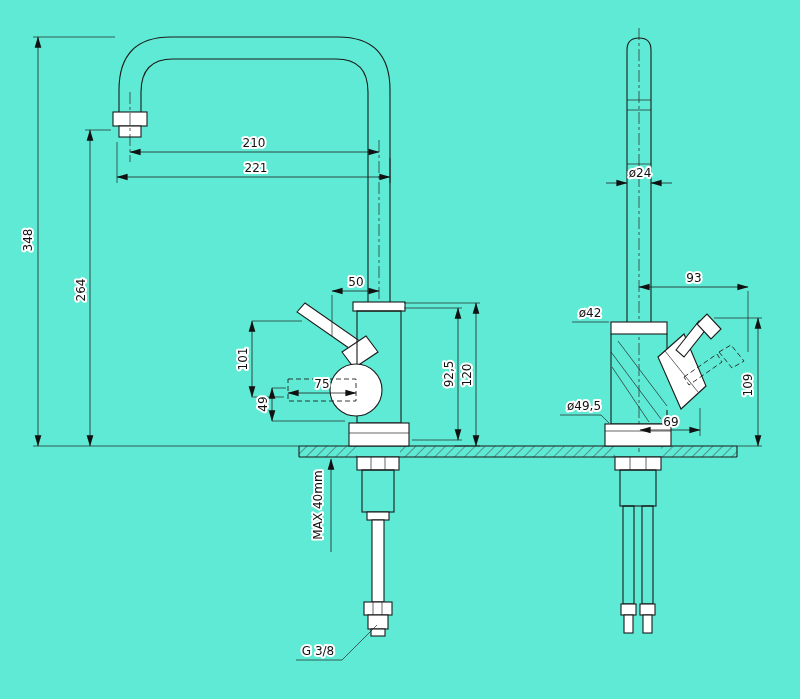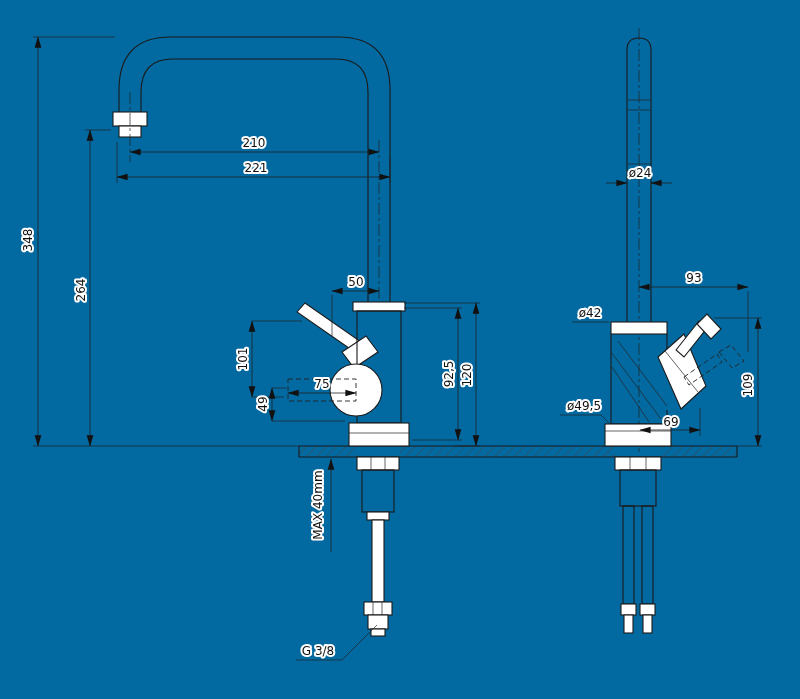--- a/index.html
+++ b/index.html
@@ -1,16 +1,16 @@
 <!DOCTYPE html>
 <html><head>
 <meta charset="utf-8">
 <style>
   html,body{margin:0;padding:0;background:#ffffff;}
-  .page{width:800px;height:699px;background:#0369a1;position:relative;overflow:hidden;}
+  .page{width:800px;height:699px;background:#5eead4;position:relative;overflow:hidden;}
   svg{display:block;}
   .ln{stroke:#1a1a1a;stroke-width:1.1;fill:none;stroke-linecap:butt;}
   .dim{stroke:#222;stroke-width:0.8;fill:none;}
   .thin{stroke:#222;stroke-width:0.7;fill:none;}
   .dsh{stroke:#222;stroke-width:0.9;fill:none;stroke-dasharray:5 3;}
   .cl{stroke:#222;stroke-width:0.7;fill:none;stroke-dasharray:12 3 3 3;}
   .fillw{fill:#fff;}
   .t{font:12px "DejaVu Sans", sans-serif;fill:#111;text-anchor:middle;
      paint-order:stroke;stroke:#fff;stroke-width:4px;stroke-linejoin:round;}
 </style>

